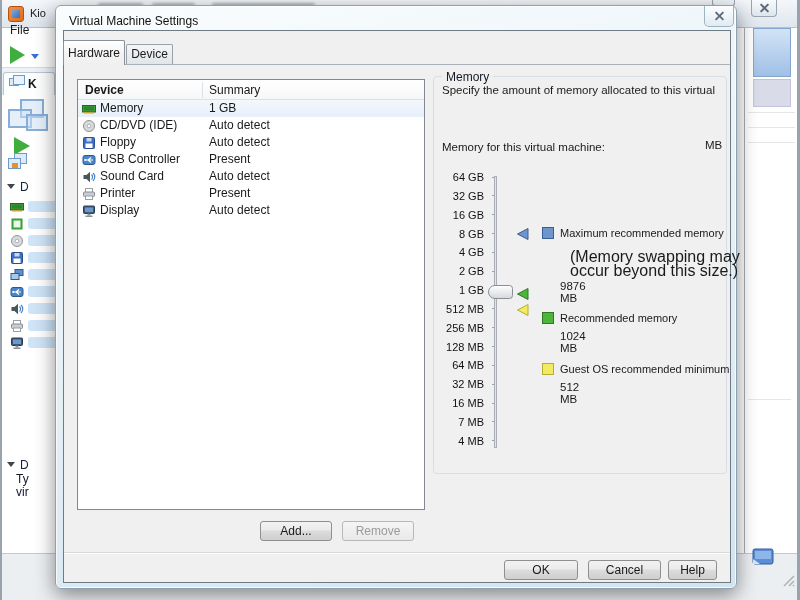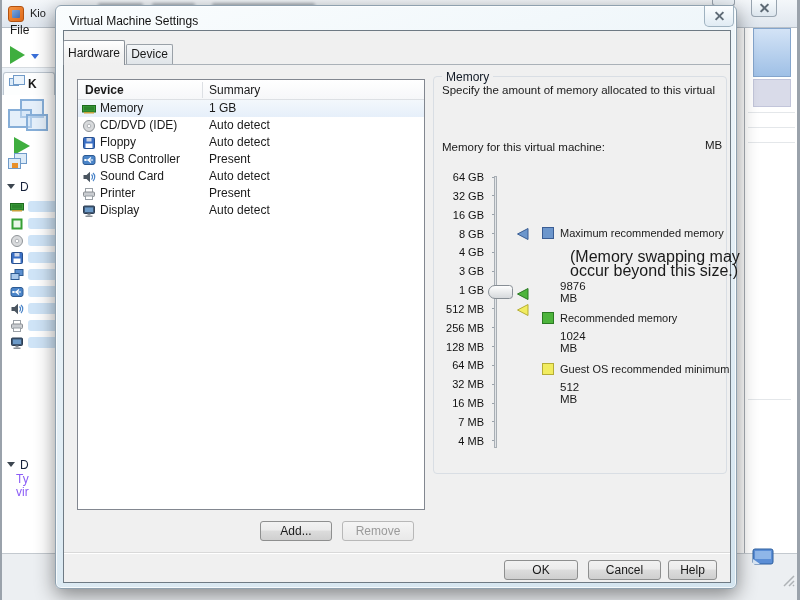--- a/index.html
+++ b/index.html
@@ -48,21 +48,21 @@
   .sb-play { position:absolute; left:12px; top:42px; border-left-width:16px; }
   .clone-ic { position:absolute; left:6px; top:58px; width:22px; height:18px; }
   .clone-ic i { position:absolute; border:1.5px solid #6f9ac8; background:#dcebf8; width:13px; height:11px; }
   .clone-ic i:nth-child(1){ left:6px; top:0; } .clone-ic i:nth-child(2){ left:0; top:5px; }
   .clone-ic b { position:absolute; left:4px; top:10px; width:6px; height:5px; background:#e8902a; }
   .sec-hdr { position:absolute; font-size:12px; color:#16213a; }
   .sec-hdr .arr { display:inline-block; width:0; height:0; border-top:5px solid #3c4650;
     border-left:4px solid transparent; border-right:4px solid transparent; margin-right:5px; vertical-align:2px; }
   .hdr-devices { left:5px; top:85px; }
   .hdr-desc    { left:5px; top:363px; }
-  .desc-line { position:absolute; left:14px; font-size:12px; color:#8b5cf6; }
+  .desc-line { position:absolute; left:14px; font-size:12px; color:#0f172a; }
   .dl1 { top:377px; } .dl2 { top:390px; }
   .sb-dev { position:absolute; left:8px; width:47px; height:15px; }
   .sb-dev .pill { position:absolute; left:18px; top:1px; width:29px; height:11px; background:#cfe4f7; border-radius:3px; }
   .sb-dev svg { position:absolute; left:0; top:0; }
   .mw-statusbar { position:absolute; left:0; top:553px; width:800px; height:47px; background:#eceff2; border-top:1px solid #c3c9cf; }
   .mw-right-panel-line { position:absolute; left:744px; top:28px; width:1px; height:525px; background:#a7adb4; }
   .thumb-blue { position:absolute; left:753px; top:28px; width:38px; height:49px;
     background:linear-gradient(#d3e3f6,#9fc0e6); border:1px solid #84a5cc; }
   .thumb-lav { position:absolute; left:753px; top:79px; width:38px; height:28px; background:#d9dbe9; border:1px solid #c2c5da; }
   .hatch { position:absolute; left:748px; width:47px; height:1px; background:#e4e7ea; }
@@ -394,21 +394,21 @@
           </div>
         <div class="scale-row">
             <span class="lbl">8 GB</span>
             <span class="tick"></span>
           </div>
         <div class="scale-row">
             <span class="lbl">4 GB</span>
             <span class="tick"></span>
           </div>
         <div class="scale-row">
-            <span class="lbl">3 GB</span>
+            <span class="lbl">2 GB</span>
             <span class="tick"></span>
           </div>
         <div class="scale-row">
             <span class="lbl">1 GB</span>
             <span class="tick"></span>
           </div>
         <div class="scale-row">
             <span class="lbl">512 MB</span>
             <span class="tick"></span>
           </div>

